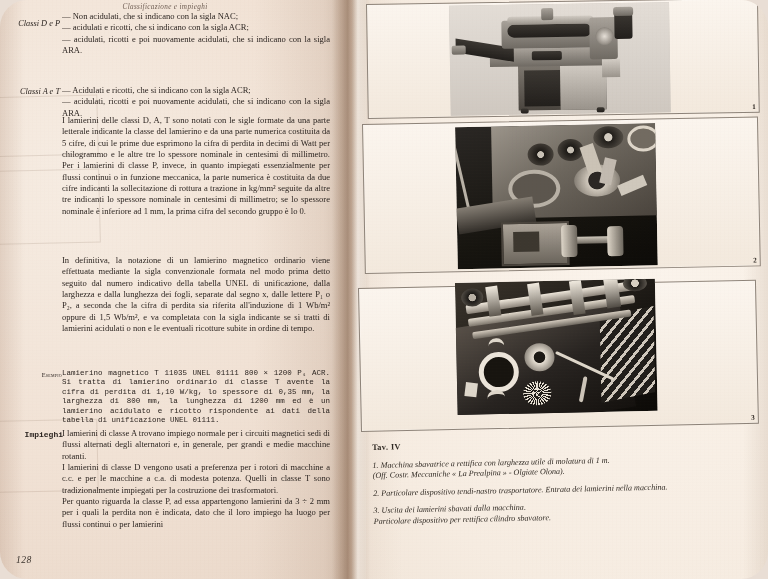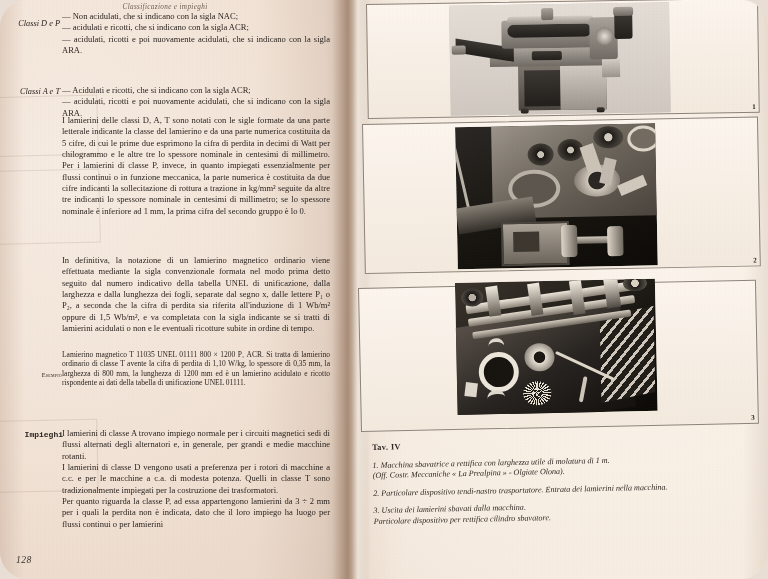--- a/index.html
+++ b/index.html
@@ -148,21 +148,21 @@
     <p>— acidulati, ricotti e poi nuovamente acidulati, che si indicano con la sigla ARA.</p>
   </div>
 
   <div class="body-col" style="top:109px;margin-top:6px;">
     <p>I lamierini delle classi D, A, T sono notati con le sigle formate da una parte letterale indicante la classe del lamierino e da una parte numerica costituita da 5 cifre, di cui le prime due esprimono la cifra di perdita in decimi di Watt per chilogrammo e le altre tre lo spessore nominale in centesimi di millimetro. Per i lamierini di classe P, invece, in quanto impiegati essenzialmente per flussi continui o in funzione meccanica, la parte numerica è costituita da due cifre indicanti la sollecitazione di rottura a trazione in kg/mm² seguite da altre tre indicanti lo spessore nominale in centesimi di millimetro; se lo spessore nominale è inferiore ad 1 mm, la prima cifra del secondo gruppo è lo 0.</p>
   </div>
   <div class="body-col" style="top:255px;">
     <p>In definitiva, la notazione di un lamierino magnetico ordinario viene effettuata mediante la sigla convenzionale formata nel modo prima detto seguito dal numero indicativo della tabella UNEL di unificazione, dalla larghezza e dalla lunghezza dei fogli, separate dal segno x, dalle lettere P₁ o P₂, a seconda che la cifra di perdita sia riferita all'induzione di 1 Wb/m² oppure di 1,5 Wb/m², e va completata con la sigla indicante se si tratti di lamierini acidulati o non e le eventuali ricotture subite in ordine di tempo.</p>
   </div>
 
-  <div class="body-col small-block" style="top:350px;">
+  <div class="body-col small-block" style="top:369px;font-family:Liberation Mono, monospace;">
     <p>Lamierino magnetico T 11035 UNEL 01111 800 × 1200 P₁ ACR. Si tratta di lamierino ordinario di classe T avente la cifra di perdita di 1,10 W/kg, lo spessore di 0,35 mm, la larghezza di 800 mm, la lunghezza di 1200 mm ed è un lamierino acidulato e ricotto rispondente ai dati della tabella di unificazione UNEL 01111.</p>
   </div>
 
   <div class="body-col" style="top:428px;">
     <p>I lamierini di classe A trovano impiego normale per i circuiti magnetici sedi di flussi alternati degli alternatori e, in generale, per grandi e medie macchine rotanti.</p>
     <p>I lamierini di classe D vengono usati a preferenza per i rotori di macchine a c.c. e per le macchine a c.a. di modesta potenza. Quelli in classe T sono tradizionalmente impiegati per la costruzione dei trasformatori.</p>
     <p>Per quanto riguarda la classe P, ad essa appartengono lamierini da 3 ÷ 2 mm per i quali la perdita non è indicata, dato che il loro impiego ha luogo per flussi continui o per lamierini</p>
   </div>
 
   <div class="folio">128</div>

